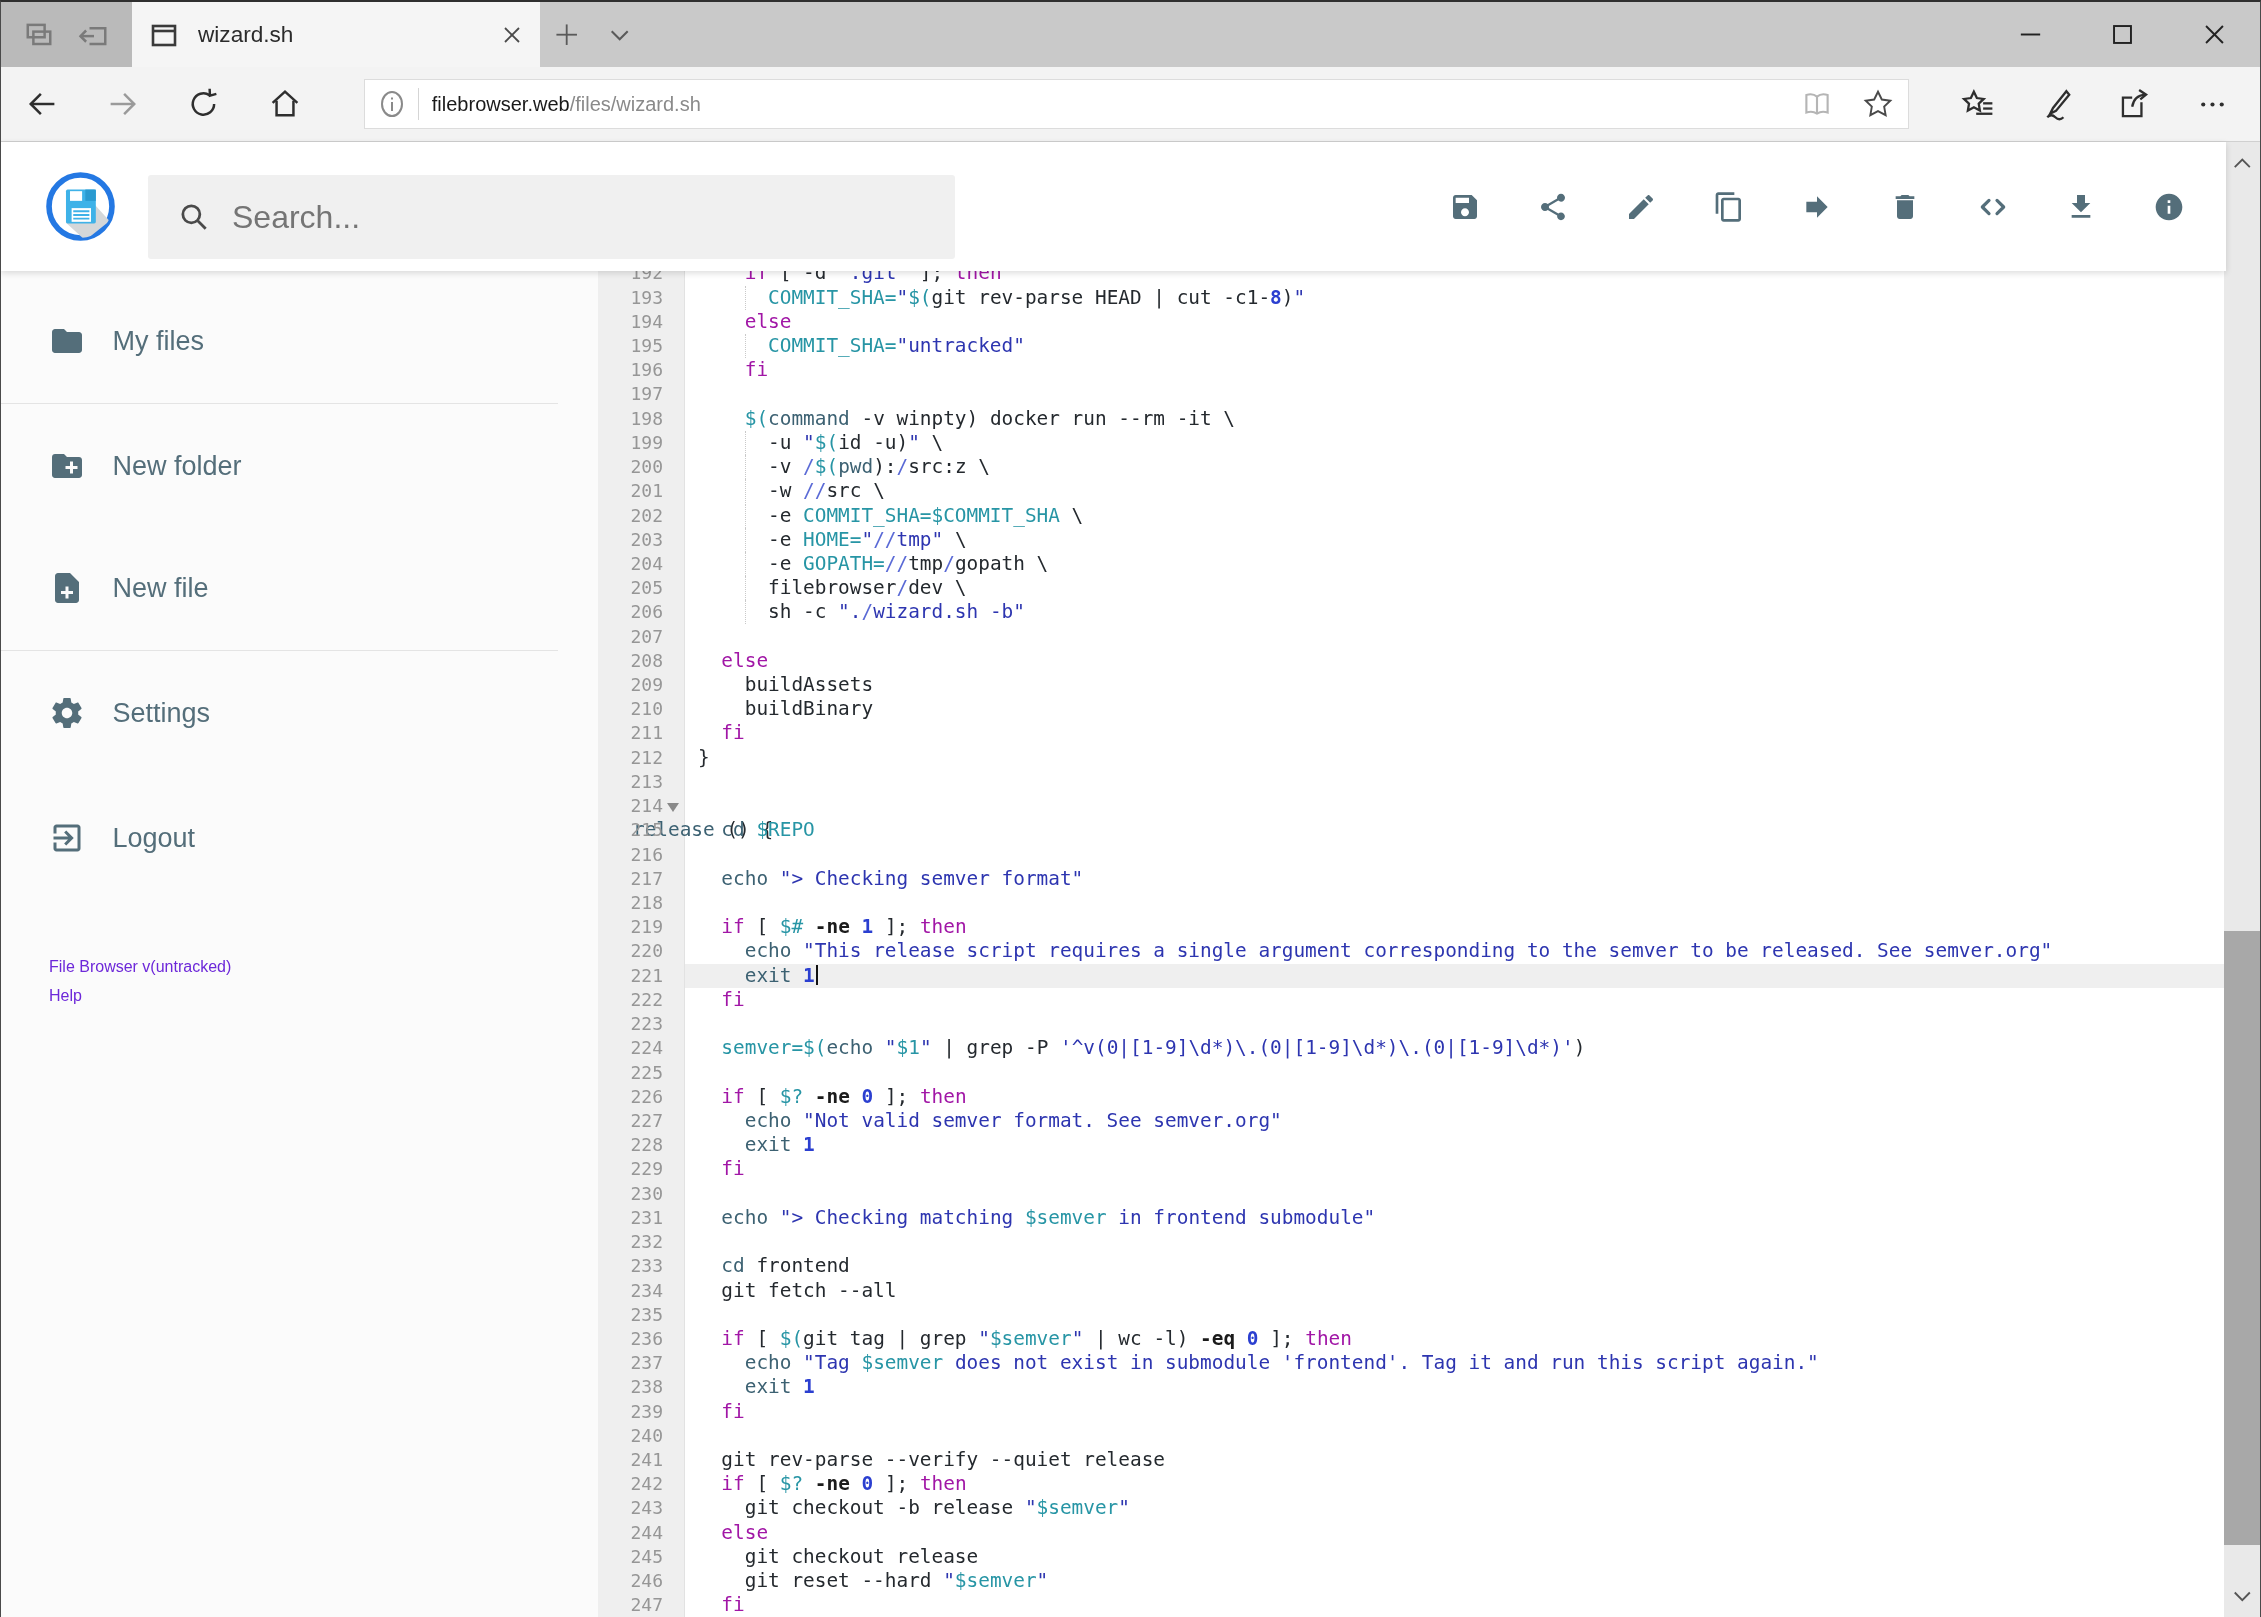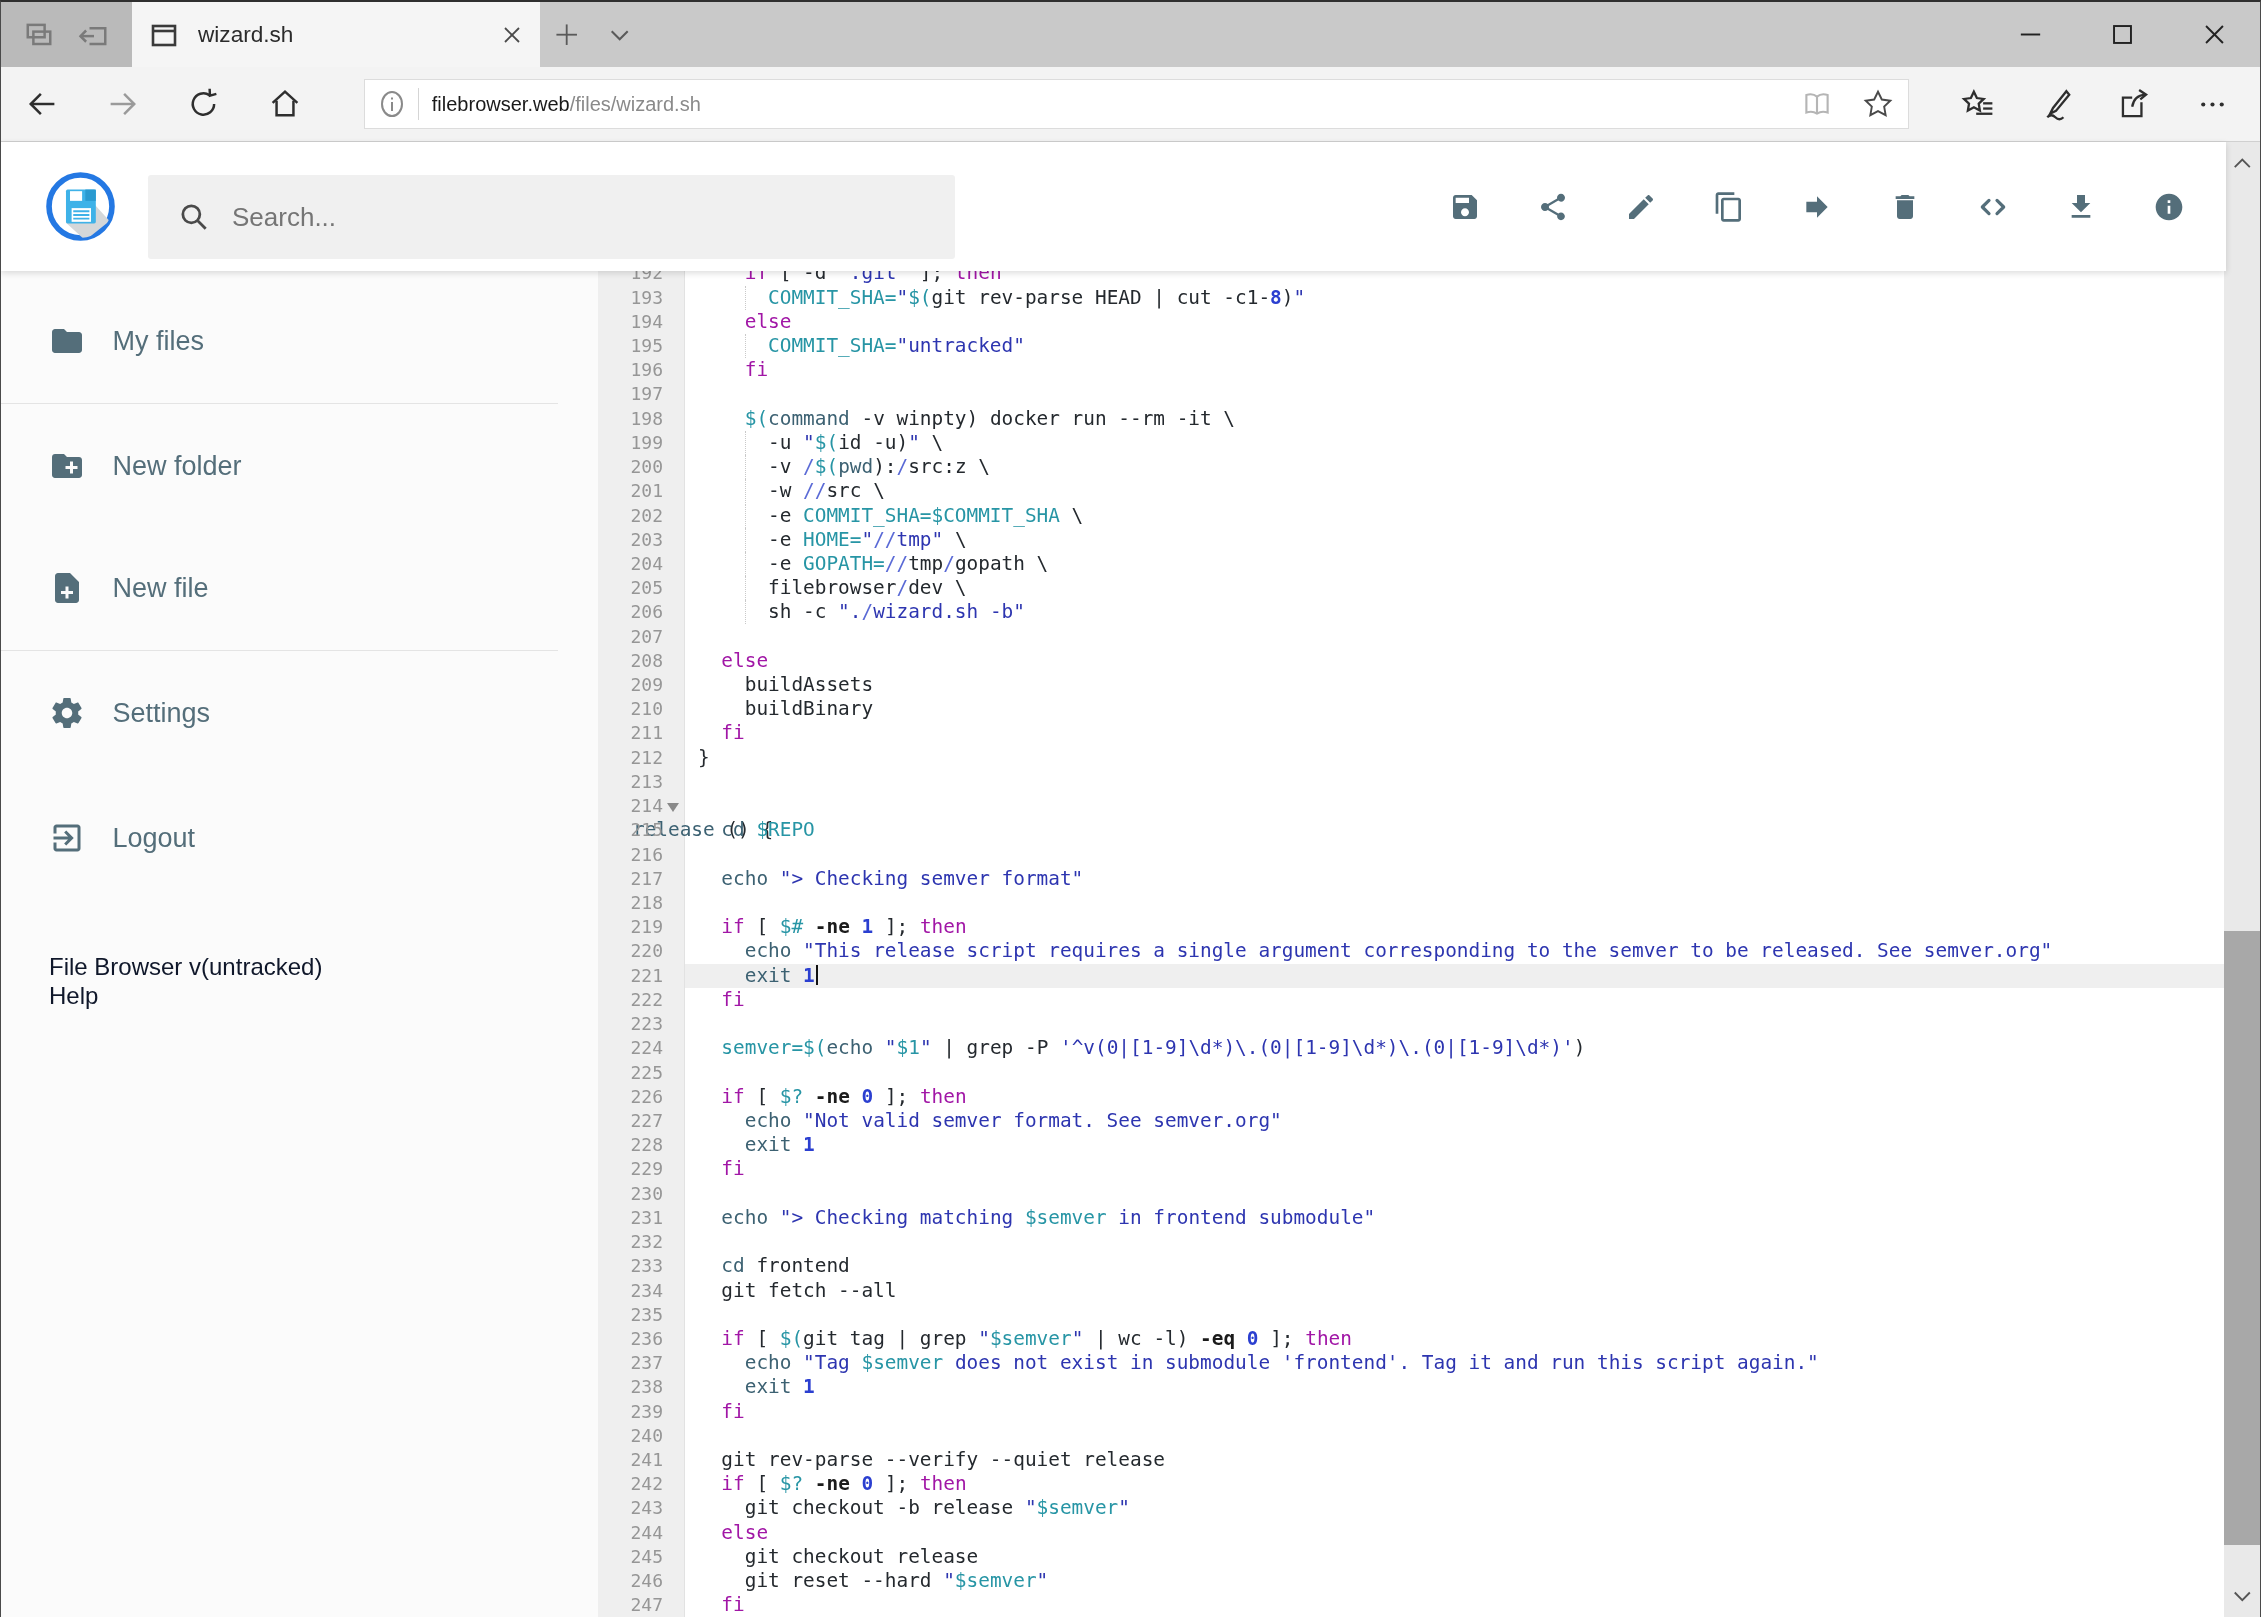--- a/index.html
+++ b/index.html
@@ -24,30 +24,30 @@
   .ab-url { margin-left:13px; font-size:20px; flex:1; white-space:nowrap; overflow:hidden; }
   .ab-host { color:#1a1a1a; }
   .ab-path { color:#8a8a8a; }
   .ab-icon { width:61px; display:flex; justify-content:center; }
   .tb-right { margin-left:30px; display:flex; }
   .tbr-btn { width:78px; height:75px; display:flex; align-items:center; justify-content:center; }
   
   .appheader { position:absolute; left:0; top:140px; width:2225px; height:129px; background:#ffffff; box-shadow:0 2.4px 6.5px rgba(0,0,0,0.14); z-index:5; }
   .logo { position:absolute; left:44px; top:29px; }
   .searchbar { position:absolute; left:147px; top:33px; width:807px; height:84px; background:#f0f0f0; border-radius:3.2px; display:flex; align-items:center; padding-left:29px; gap:21px; }
-  .searchbar input { border:none; outline:none; background:transparent; font-size:26px; color:#333; font-family:"Liberation Sans",sans-serif; width:646px; }
+  .searchbar input { border:none; outline:none; background:transparent; font-size:32px; color:#333; font-family:"Liberation Sans",sans-serif; width:646px; }
   .searchbar input::placeholder { color:#757575; opacity:1; }
   .actions { position:absolute; left:1448px; top:0; height:129px; display:flex; align-items:center; gap:56px; }
   .act-btn { width:32px; height:32px; display:flex; align-items:center; justify-content:center; }
   
   .sidebar { position:absolute; left:0; top:269px; width:597px; bottom:0; background:#fbfbfb; }
   .sbitem { position:absolute; left:48px; width:501px; height:58px; display:flex; align-items:center; gap:27.4px; cursor:pointer; }
   .sbitem .lbl { font-size:27px; color:#546e7a; }
   .sb-div { position:absolute; left:0; width:557px; height:0.8px; background:#e4e4e4; }
-  .sb-footer { position:absolute; left:48px; font-size:24px; color:#0f172a; line-height:29px; }
+  .sb-footer { position:absolute; left:48px; font-size:16px; color:#6d28d9; line-height:29px; }
   
   .editor { position:absolute; left:597px; top:269px; right:36px; bottom:0; background:#ffffff; overflow:hidden; }
   .gutter-band { position:absolute; left:0; top:0; width:87px; bottom:0; background:#efefef; border-right:0.8px solid #e2e2e2; }
   .crow { position:absolute; left:0; right:0; height:24px; display:flex; font-family:"DejaVu Sans Mono","Liberation Mono",monospace; }
   .crow .ln { width:65px; text-align:right; font-size:18px; line-height:24px; color:#969696; }
   .crow .code { flex:1; margin-left:22px; padding-left:13px; position:relative; white-space:pre; font-size:19.4px; line-height:24px; color:#24292e; }
   .crow.active .code { background:#efefef; }
   .fold { position:absolute; left:69px; top:9px; width:0; height:0; border-left:6.5px solid transparent; border-right:6.5px solid transparent; border-top:9px solid #8a8a8a; }
   .guide { position:absolute; left:60px; top:0; bottom:0; border-left:1.6px dotted #c9c9c9; }
   .cursor { display:inline-block; width:2.4px; height:20px; background:#111; vertical-align:-3.2px; margin-left:0.8px; }

